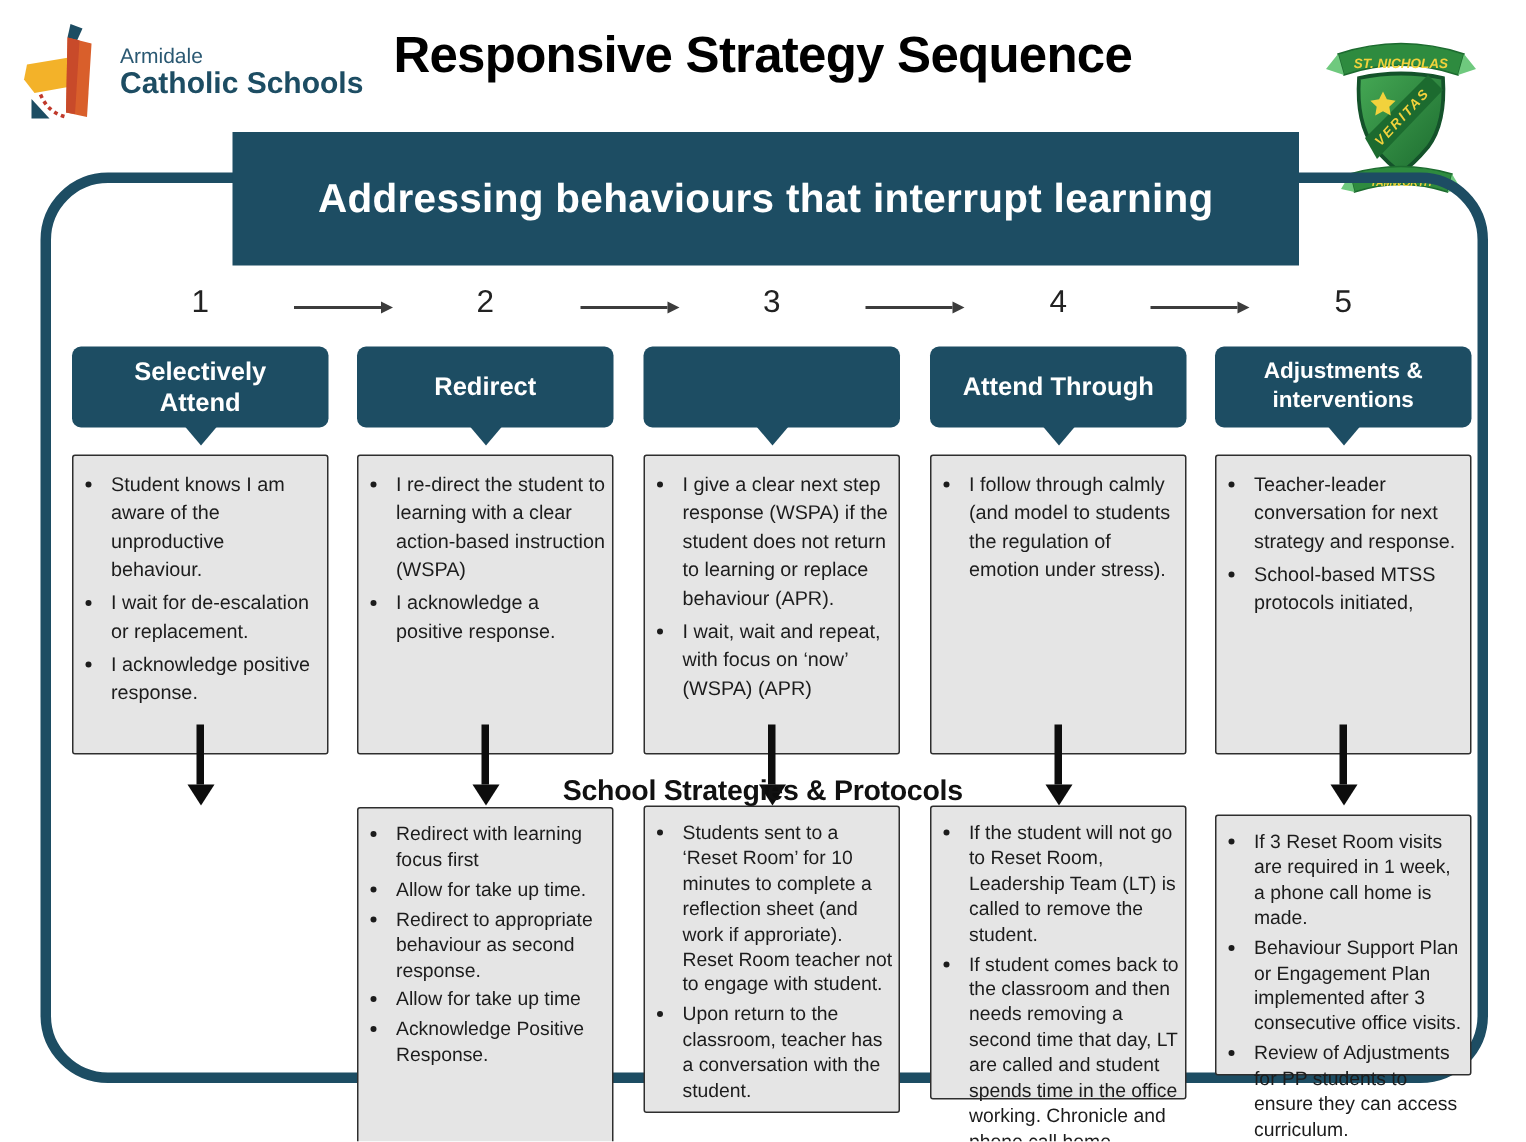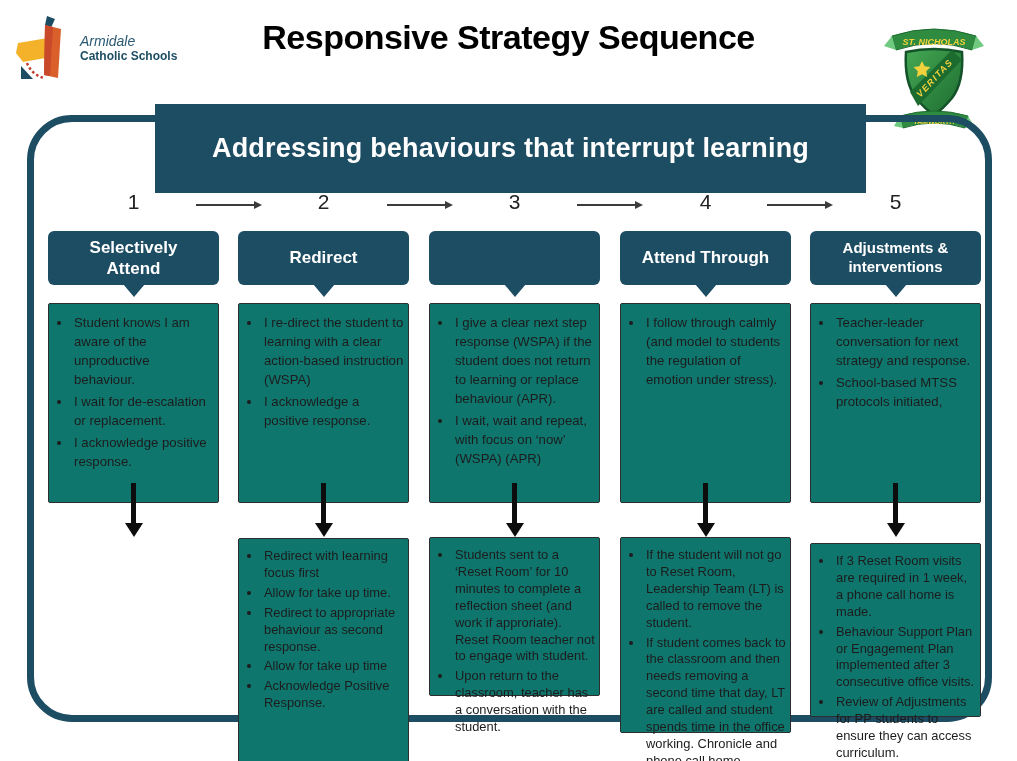--- a/index.html
+++ b/index.html
@@ -20,38 +20,38 @@
     text-align: center;
     font-size: 34px;
     font-weight: 700;
     letter-spacing: -0.5px;
     color: #000000;
   }
   .logo {
     position: absolute; left: 14px; top: 16px;
     display: flex; align-items: center; gap: 8px;
   }
-  .logo-text .l1 { font-size: 14px; color: #2a5872; font-style: italic; }
-  .logo-text .l2 { font-size: 12px; font-weight: 700; color: #1d4d63; }
+  .logo-text .l1 { font-size: 14px; color: #2a5872; }
+  .logo-text .l2 { font-size: 20px; font-weight: 700; color: #1d4d63; }
   .crest { position: absolute; left: 882px; top: 20px; font-style: italic; }
 
   
   .frame {
     position: absolute;
     left: 27px; top: 115px;
     width: 965px; height: 607px;
     border: 7px solid #1d4d63;
     border-radius: 45px;
     z-index: 0;
   }
 
   
   .banner {
     position: absolute;
-    left: 155px; top: 104px;
+    left: 155px; top: 88px;
     width: 711px; height: 89px;
     background: #1d4d63;
     display: flex; align-items: center; justify-content: center;
     z-index: 2;
   }
   .banner-text {
     color: #ffffff;
     font-size: 27px;
     font-weight: 700;
     letter-spacing: 0.2px;
@@ -102,21 +102,21 @@
     transform: translateX(-50%);
     width: 0; height: 0;
     border-top: 13px solid #1d4d63;
     border-left: 11px solid transparent;
     border-right: 11px solid transparent;
   }
 
   .info-box {
     position: absolute;
     width: 171px;
-    background: #0f766e;
+    background: #e5e5e5;
     border: 1.5px solid #2e2e2e;
     border-radius: 2px;
     z-index: 2;
     padding: 9px 4px 6px 4px;
   }
   .info-box.top { top: 303px; height: 200px; }
   .info-box ul { list-style: disc outside; padding-left: 19px; }
   .info-box li {
     font-size: 13.2px;
     line-height: 1.44;
@@ -297,31 +297,32 @@
     </div>
   <div class="down-arrow" style="left:620px">
       <div class="v-shaft"></div>
       <div class="v-head"></div>
     </div>
   <div class="down-arrow" style="left:810px">
       <div class="v-shaft"></div>
       <div class="v-head"></div>
     </div>
 
+  <div class="middle-label">School Strategies &amp; Protocols</div>
 
   <div class="info-box bottom" style="left:238px; top:538px; height:268px">
     <ul>
       <li>Redirect with learning focus first</li>
       <li>Allow for take up time.</li>
       <li>Redirect to appropriate behaviour as second response.</li>
       <li>Allow for take up time</li>
       <li>Acknowledge Positive Response.</li>
     </ul>
   </div>
-  <div class="info-box bottom" style="left:429px; top:537px; height:159px">
+  <div class="info-box bottom" style="left:429px; top:537px; height:205px">
     <ul>
       <li>Students sent to a ‘Reset Room’ for 10 minutes to complete a reflection sheet (and work if approriate). Reset Room teacher not to engage with student.</li>
       <li>Upon return to the classroom, teacher has a conversation with the student.</li>
     </ul>
   </div>
   <div class="info-box bottom" style="left:620px; top:537px; height:196px">
     <ul>
       <li>If the student will not go to Reset Room, Leadership Team (LT) is called to remove the student.</li>
       <li>If student comes back to the classroom and then needs removing a second time that day, LT are called and student spends time in the office working. Chronicle and phone call home.</li>
     </ul>

